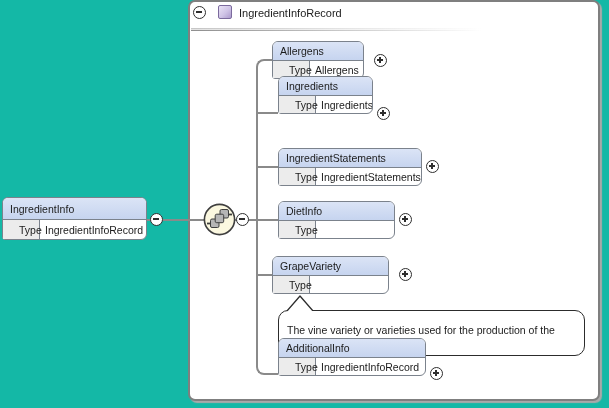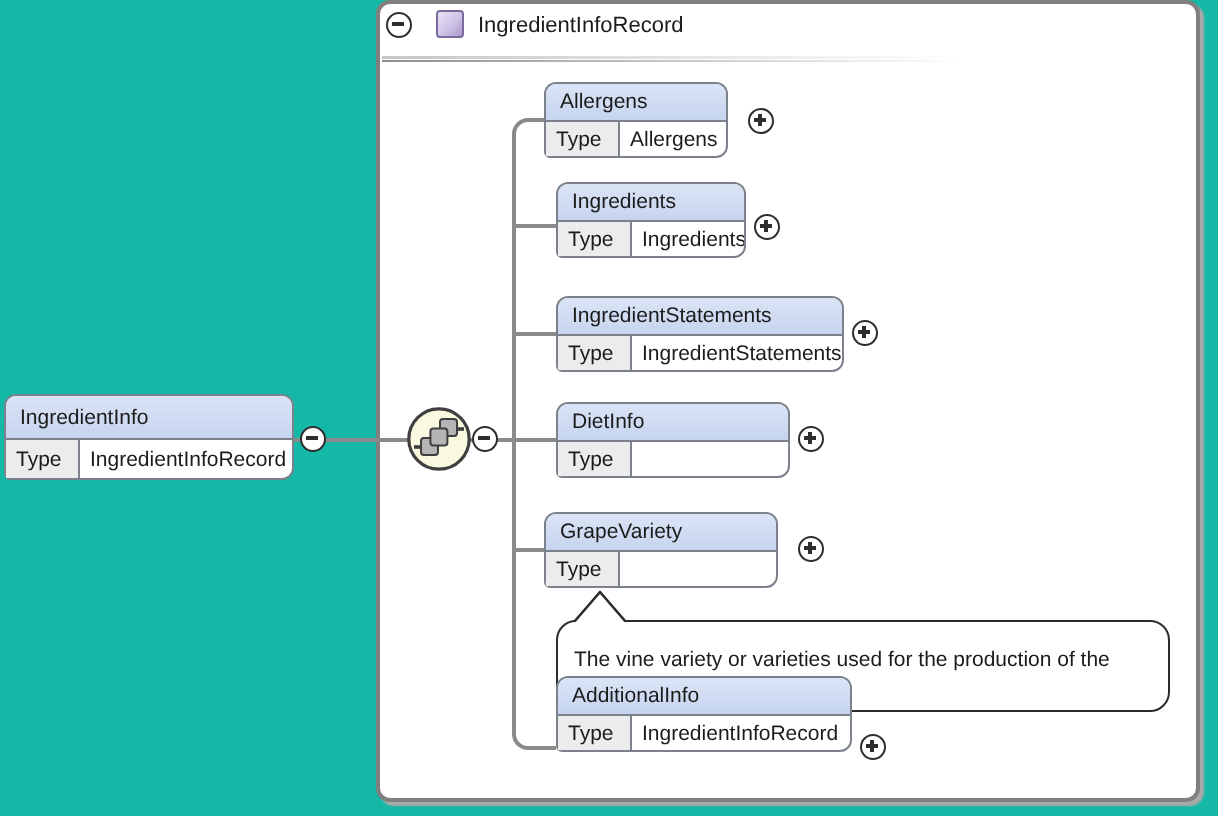--- a/index.html
+++ b/index.html
@@ -20,21 +20,21 @@
       linear-gradient(to right,#8f8f8f,rgba(143,143,143,0) 92%) no-repeat bottom/100% 1.5px;}
 
   
   .ebox{position:absolute;border:1px solid #7b828c;border-radius:6px 6px 6px 3px;
     background:#fff;box-sizing:border-box;font-size:10.5px;}
   .ebox-h{height:18px;background:linear-gradient(#dbe4f6,#c6d4ef);
     border-bottom:1px solid #7b828c;border-radius:5px 5px 0 0;
     display:flex;align-items:center;padding-left:7px;white-space:nowrap;}
   .ebox-r{display:flex;height:17px;}
   .ebox-t{width:37px;background:#ececec;border-right:1px solid #7b828c;
-    display:flex;align-items:center;padding-left:5px;box-sizing:border-box;flex:none;}
+    display:flex;align-items:center;padding-left:16px;box-sizing:border-box;flex:none;}
   .ebox-v{flex:1;display:flex;align-items:center;padding-left:5px;white-space:nowrap;
     border-radius:0 0 5px 0;overflow:hidden;}
   .ebox.root .ebox-h{height:21px;}
   .ebox.root .ebox-r{height:19px;}
 
   
   .hline{position:absolute;height:2px;background:#8a8a8a;}
   .vline{position:absolute;width:2px;background:#8a8a8a;}
   .corner-t{position:absolute;width:12px;height:12px;box-sizing:border-box;
     border-top:2px solid #8a8a8a;border-left:2px solid #8a8a8a;border-top-left-radius:8px;}
@@ -111,21 +111,21 @@
     <div class="ebox-r">
       <div class="ebox-t">Type</div>
       <div class="ebox-v">Allergens</div>
     </div>
   </div>
   <div class="pm" style="left:374px;top:54px;">
     <span class="hb"></span>
       <span class="vb"></span>
   </div>
 
-  <div class="ebox" style="left:278px;top:91px;width:95px;">
+  <div class="ebox" style="left:278px;top:76px;width:95px;">
     <div class="ebox-h">Ingredients</div>
     <div class="ebox-r">
       <div class="ebox-t">Type</div>
       <div class="ebox-v">Ingredients</div>
     </div>
   </div>
   <div class="pm" style="left:377px;top:107px;">
     <span class="hb"></span>
       <span class="vb"></span>
   </div>

